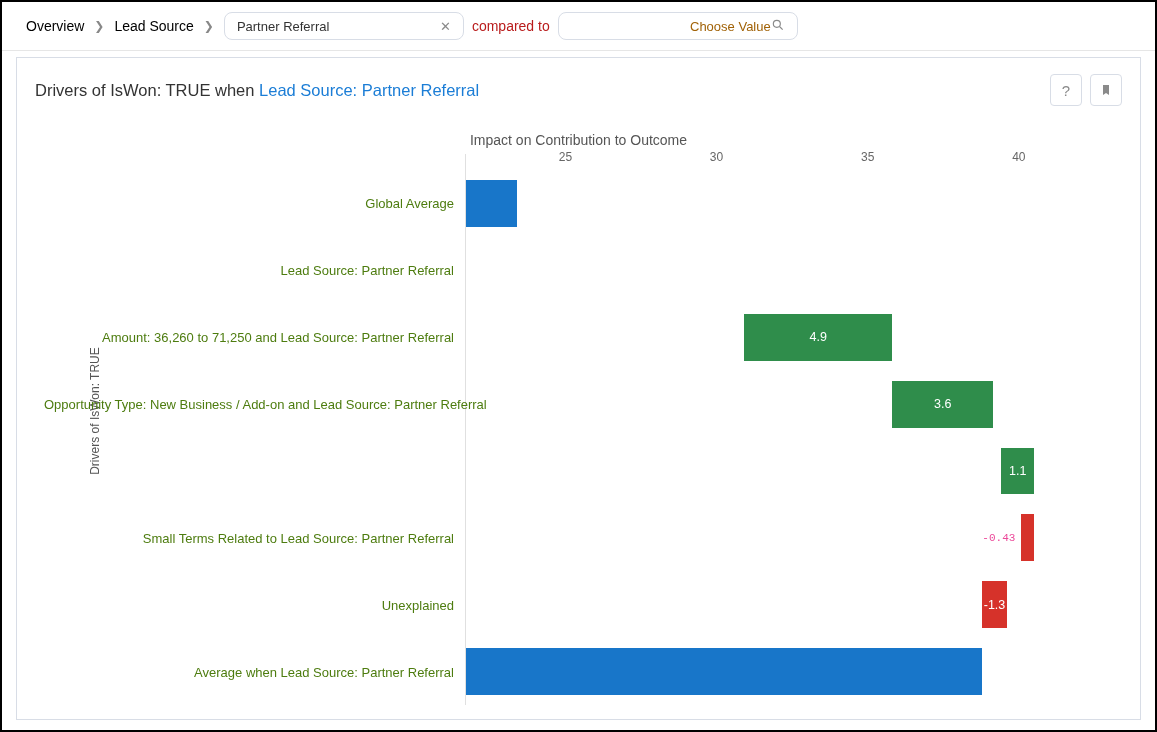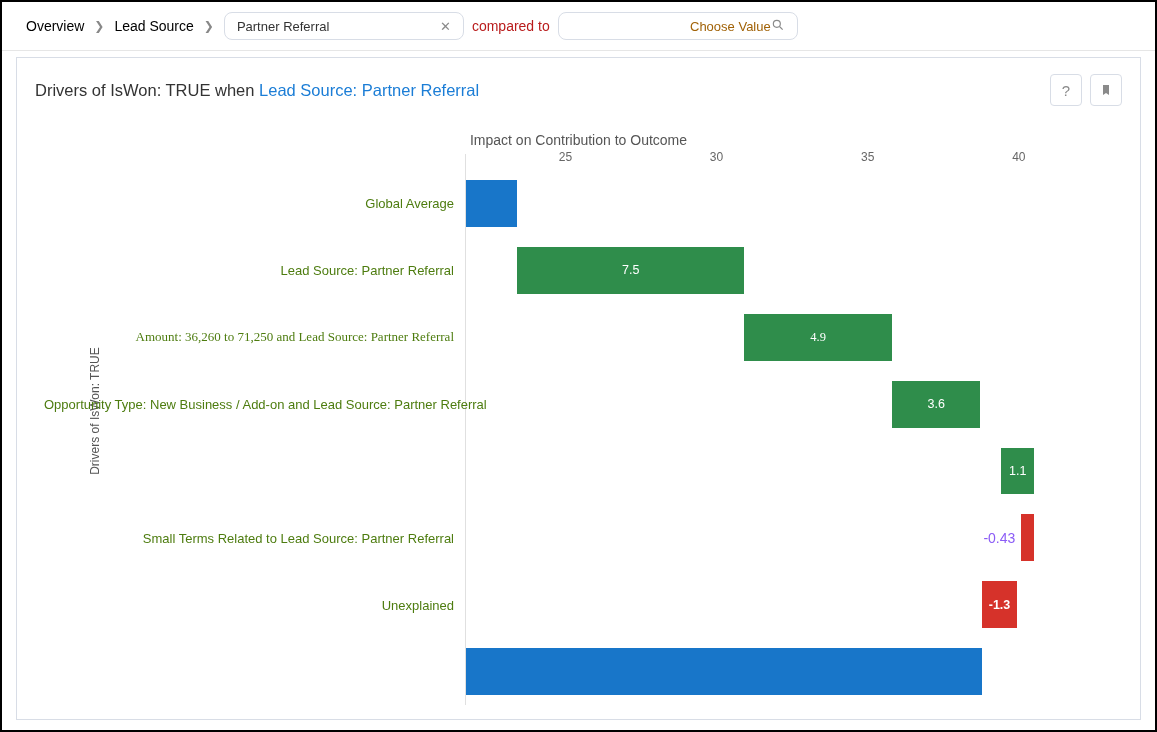--- a/index.html
+++ b/index.html
@@ -31,21 +31,21 @@
 
   .plot { position: absolute; left: 430px; right: 0; top: 38px; bottom: 0; border-left: 1px solid #e0e0e0; }
   .tick { position: absolute; top: 0; bottom: 0; width: 0; }
   .tick .tl { position: absolute; top: -4px; left: 0; transform: translateX(-50%); font-size: 12px; color: #666; margin-left: 48px; }
   .row { position: absolute; left: 0; right: 0; height: 65px; }
   .rowlbl { position: absolute; right: 100%; margin-right: 12px; top: 50%; transform: translateY(-50%); text-align: right; font-size: 13px; color: #4d7c0f; white-space: nowrap; max-width: 410px; }
   .bar { position: absolute; top: 10px; bottom: 10px; display: flex; align-items: center; justify-content: center; font-size: 12.5px; color: #fff; }
   .blue  { background: #1876C9; }
   .green { background: #2F8D4B; }
   .red   { background: #D6322A; }
-  .extlbl { position: absolute; top: 50%; transform: translateY(-50%); font-size: 14px; color: #8b5cf6; right: 4px; }
+  .extlbl { position: absolute; top: 50%; transform: translateY(-50%); font-size: 11px; color: #ec4899; right: 4px; font-family: Liberation Mono, monospace; }
 </style>
 </head>
 <body>
 
 <div class="frame">
   <div class="topbar">
     <span class="crumb">Overview</span>
     <span class="chev">❯</span>
     <span class="crumb">Lead Source</span>
     <span class="chev">❯</span>
@@ -103,41 +103,41 @@
           </div>
           <div class="tick" style="left: 656px;">
             <div class="tl">45</div>
           </div>
           <div class="row" style="top: 16px; height: 66.875px;">
             <div class="rowlbl">Global Average</div>
             <div class="bar blue" style="left: 0px; width: 51.3917px;"></div>
           </div>
           <div class="row" style="top: 82.875px; height: 66.875px;">
             <div class="rowlbl">Lead Source: Partner Referral</div>
-            <div class="bar green" style="left: 51.3917px; width: 226.728px;">7.5</div>
           </div>
-          <div class="row" style="top: 149.75px; height: 66.875px; font-family: Liberation Serif, serif;">
+          <div class="row" style="top: 149.75px; height: 66.875px;">
             <div class="rowlbl">Amount: 36,260 to 71,250 and Lead Source: Partner Referral</div>
             <div class="bar green" style="left: 278.12px; width: 148.129px;">4.9</div>
           </div>
           <div class="row" style="top: 216.625px; height: 66.875px;">
             <div class="rowlbl">Opportunity Type: New Business / Add-on and Lead Source: Partner Referral</div>
-            <div class="bar green" style="left: 426.249px; width: 88px;">3.6</div>
+            <div class="bar green" style="left: 426.249px; width: 101px;">3.6</div>
           </div>
           <div class="row" style="top: 283.5px; height: 66.875px;">
             <div class="bar green" style="left: 535.078px; width: 33.2535px;">1.1</div>
           </div>
           <div class="row" style="top: 350.375px; height: 66.875px;">
             <div class="rowlbl">Small Terms Related to Lead Source: Partner Referral</div>
             <div class="bar red" style="left: 555.333px; width: 12.9991px;"></div>
             <div class="extlbl" style="right: 106.667px;">-0.43</div>
           </div>
           <div class="row" style="top: 417.25px; height: 66.875px;">
             <div class="rowlbl">Unexplained</div>
-            <div class="bar red" style="left: 516.033px; width: 35px; font-weight: bold;">-1.3</div>
+            <div class="bar red" style="left: 516.033px; width: 25px;">-1.3</div>
           </div>
           <div class="row" style="top: 484.125px; height: 66.875px;">
+            <div class="rowlbl">Average when Lead Source: Partner Referral</div>
             <div class="bar blue" style="left: 0px; width: 516.033px;"></div>
           </div>
         </div>
     </div>
   </div>
 </div>
 
 </body></html>

